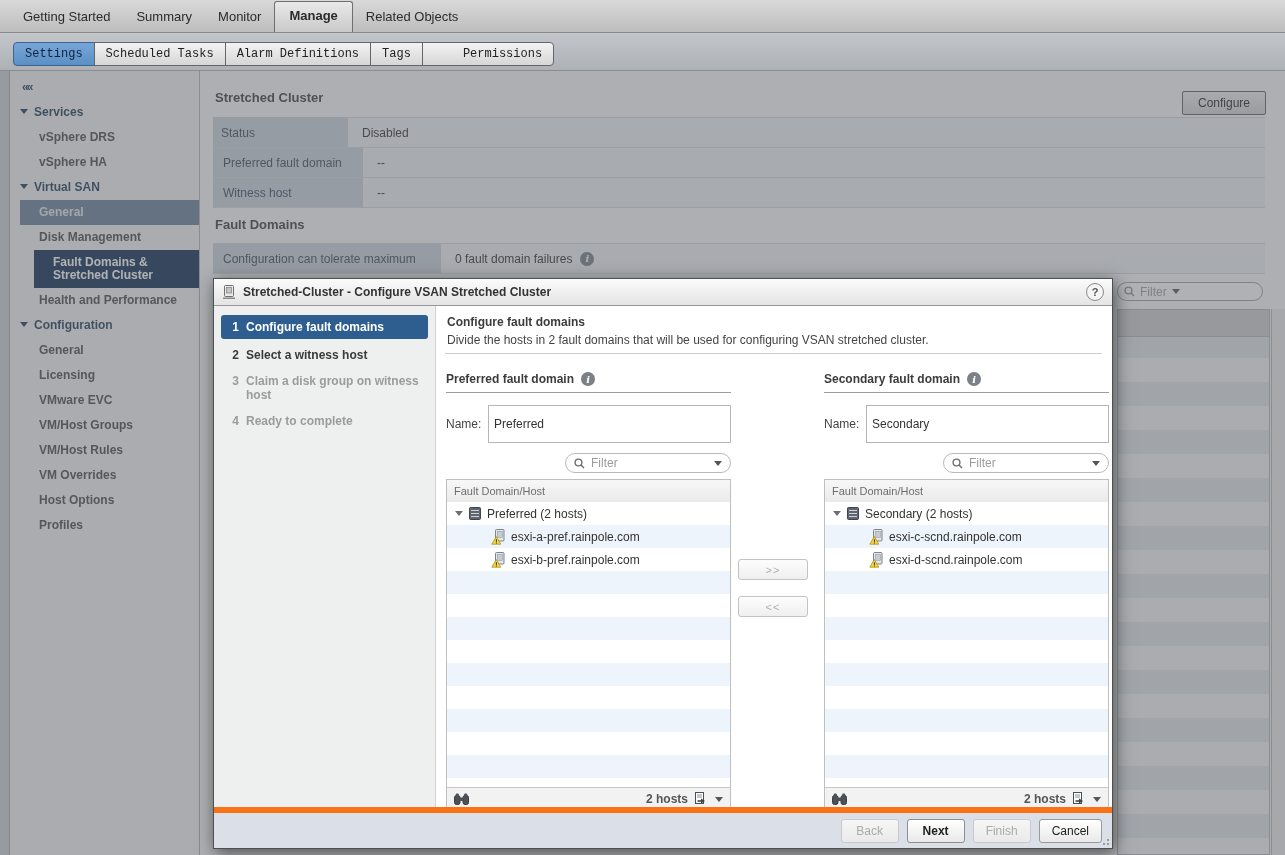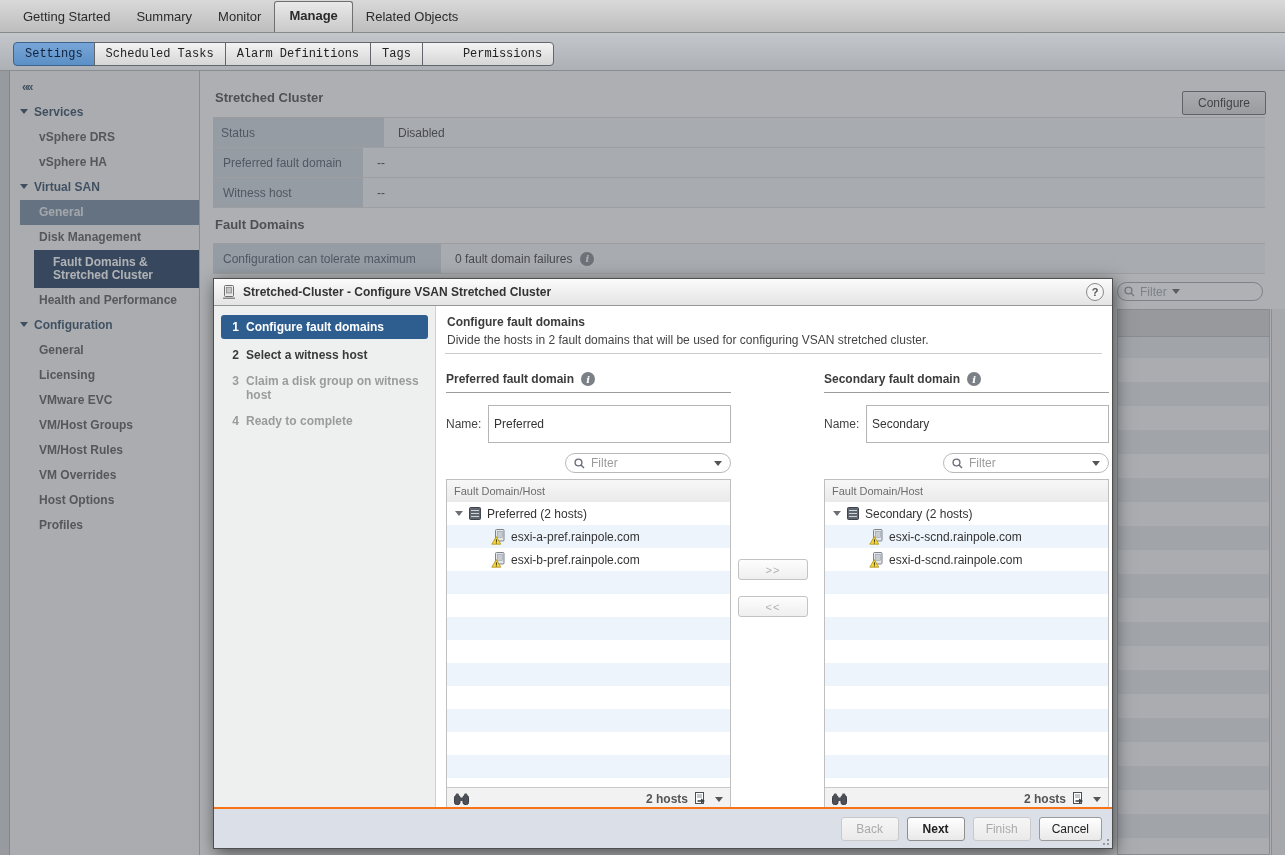--- a/index.html
+++ b/index.html
@@ -80,21 +80,21 @@
   .trow.host-row{padding-left:44px;}
   .trow.host-row.alt{background:#eef4fb;}
   .trow.host-row.plain{background:#fff;}
   .exp{width:0;height:0;border-left:4px solid transparent;border-right:4px solid transparent;border-top:5px solid #6b7077;}
   .hl-foot{position:absolute;left:0;right:0;bottom:0;height:23px;background:#f2f2f2;border-top:1px solid #c9c9c9;display:flex;align-items:center;padding:0 7px;box-sizing:border-box;gap:6px;}
   .hl-foot .count{margin-left:auto;font-weight:bold;color:#555;font-size:12px;text-align:right;}
   .movebtns{position:absolute;left:301px;width:70px;}
   .movebtn{width:70px;height:21px;border:1px solid #c3c3c3;border-radius:3px;background:linear-gradient(#fdfdfd,#efefef);color:#b0b0b0;font-size:11px;letter-spacing:1px;display:flex;align-items:center;justify-content:center;box-sizing:border-box;}
   .mv1{position:absolute;top:253px;} .mv2{position:absolute;top:290px;}
 
-  .dlg-footer{position:absolute;left:0;right:0;bottom:0;height:41px;background:#dbe0e8;border-top:2px solid #f97316;display:flex;align-items:center;justify-content:flex-end;gap:8px;padding-right:10px;box-sizing:border-box;}
+  .dlg-footer{position:absolute;left:0;right:0;bottom:0;height:41px;background:#dbe0e8;border-top:6px solid #f97316;display:flex;align-items:center;justify-content:flex-end;gap:8px;padding-right:10px;box-sizing:border-box;}
   .fbtn{min-width:58px;padding:4px 12px;border-radius:3px;font-size:12px;text-align:center;box-sizing:border-box;}
   .fbtn.disabled{border:1px solid #c9c9c9;background:linear-gradient(#f6f6f6,#eaeaea);color:#aaa;}
   .fbtn.primary{border:1px solid #8f8f8f;background:linear-gradient(#fff,#e9e9e9);color:#222;font-weight:bold;}
   .fbtn.normal{border:1px solid #9a9a9a;background:linear-gradient(#fff,#e9e9e9);color:#222;}
   .grip{position:absolute;right:2px;bottom:2px;width:9px;height:9px;background:
     radial-gradient(circle at 7px 7px,#9a9a9a 1px,transparent 1.5px),
     radial-gradient(circle at 7px 3px,#9a9a9a 1px,transparent 1.5px),
     radial-gradient(circle at 3px 7px,#9a9a9a 1px,transparent 1.5px);}
   svg{display:block;}
 </style>
@@ -146,21 +146,21 @@
         <li>Profiles</li>
       </ul>
     </div>
 
     <div class="main">
       <div class="sec-title" style="left:15px;top:19px;">Stretched Cluster</div>
       <div class="cfg-btn">Configure</div>
 
       <div class="ptable" style="top:46px;">
         <div class="prow">
-          <div class="plabel" style="width:171px;padding-left:8px;">Status</div>
+          <div class="plabel" style="width:135px;padding-left:8px;">Status</div>
           <div class="pvalue">Disabled</div>
         </div>
         <div class="prow">
           <div class="plabel" style="width:150px;">Preferred fault domain</div>
           <div class="pvalue">--</div>
         </div>
         <div class="prow">
           <div class="plabel" style="width:150px;">Witness host</div>
           <div class="pvalue">--</div>
         </div>

